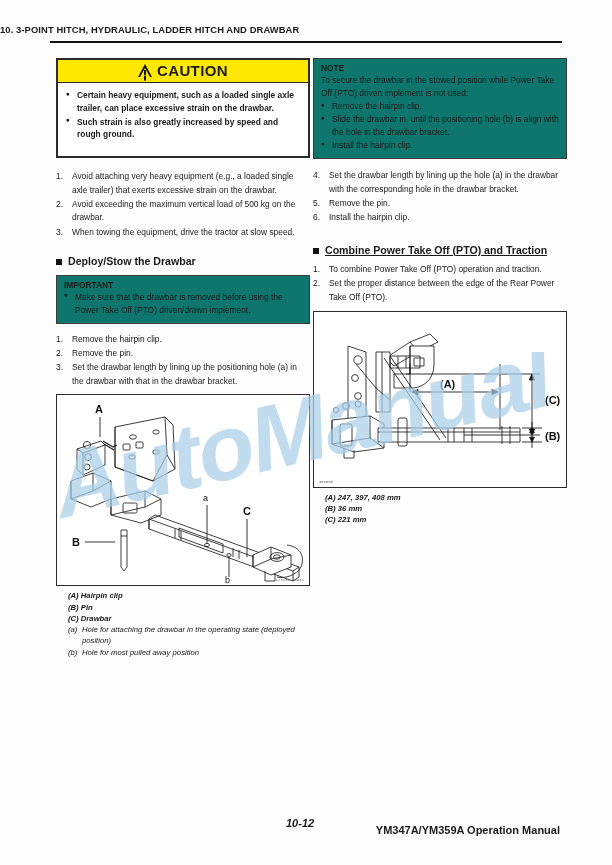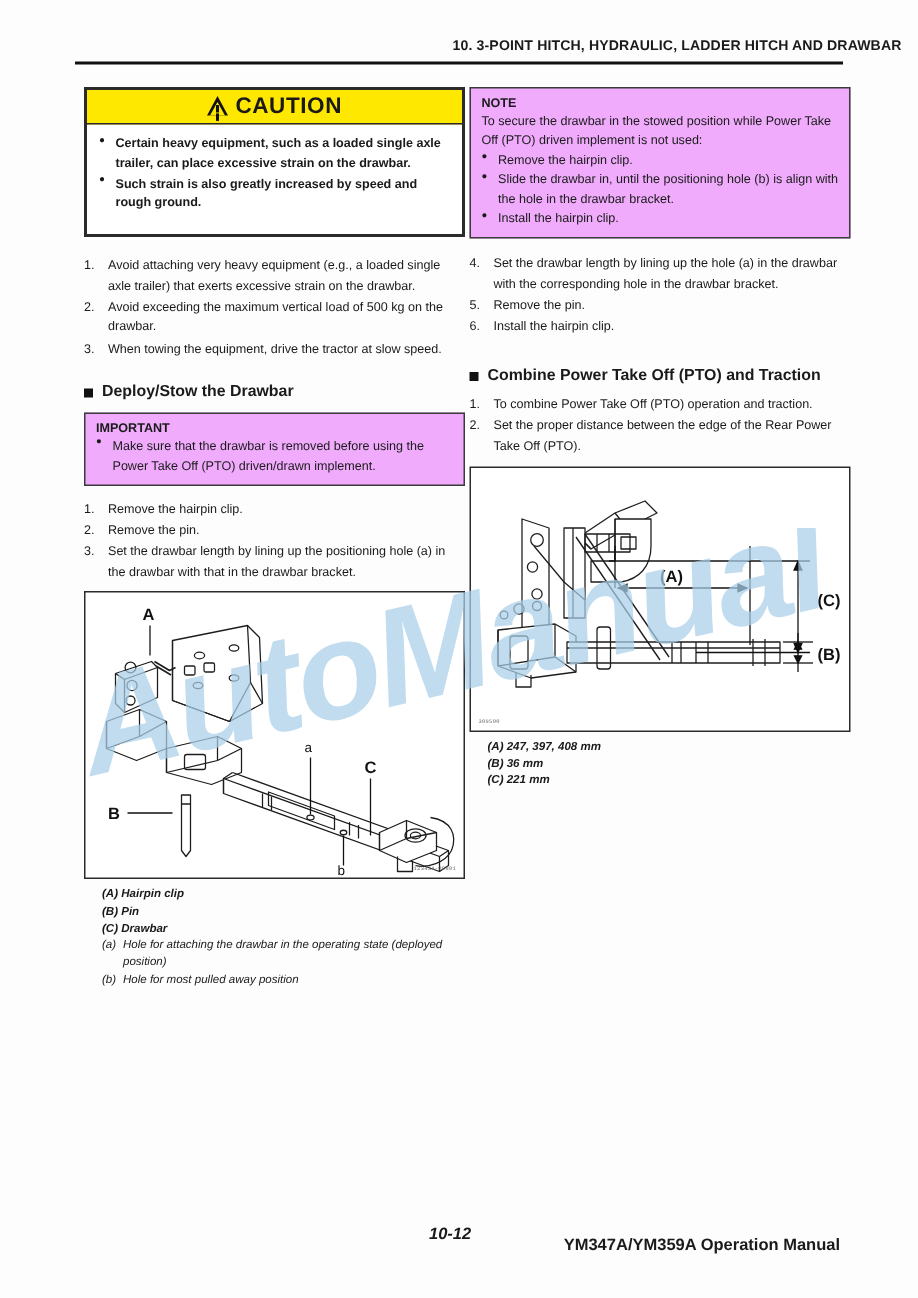--- a/index.html
+++ b/index.html
@@ -45,23 +45,23 @@
     color: #a8cfe8;
     opacity: .72;
     transform: rotate(-13deg);
     white-space: nowrap;
   }
 
   
   .header {
     position: absolute;
     left: 0;
-    right: 11px;
+    right: 17px;
     top: 24px;
-    text-align: right;
+    text-align: left;
   }
   .header-title {
     font-size: 9.4px;
     font-weight: bold;
     letter-spacing: .1px;
   }
   .header-rule {
     position: absolute;
     left: 50px;
     right: 50px;
@@ -180,21 +180,21 @@
     position: absolute;
     left: 0; top: 4px;
     width: 6px; height: 6px;
     background: #111;
   }
 
   
   .plain-box {
     border: 1px solid #3a3a3a;
     padding: 4px 7px 6px 7px;
-    background: #f0abfc;
+    background: #0f766e;
   }
   .box-title {
     font-size: 8.4px;
     font-weight: bold;
     margin-bottom: 1px;
   }
   .box-para {
     font-size: 8.4px;
     line-height: 1.55;
   }
@@ -446,21 +446,21 @@
       <li>
         <span class="n">5.</span>
         <span>Remove the pin.</span>
       </li>
       <li>
         <span class="n">6.</span>
         <span>Install the hairpin clip.</span>
       </li>
     </ol>
 
-    <div class="sec-head" style="margin-top:19px;">Combine Power Take Off (PTO) and Traction</div>
+    <div class="sec-head" style="margin-top:19px;text-decoration:underline;">Combine Power Take Off (PTO) and Traction</div>
 
     <ol class="num">
       <li>
         <span class="n">1.</span>
         <span>To combine Power Take Off (PTO) operation and traction.</span>
       </li>
       <li>
         <span class="n">2.</span>
         <span>Set the proper distance between the edge of the Rear Power Take Off (PTO).</span>
       </li>

